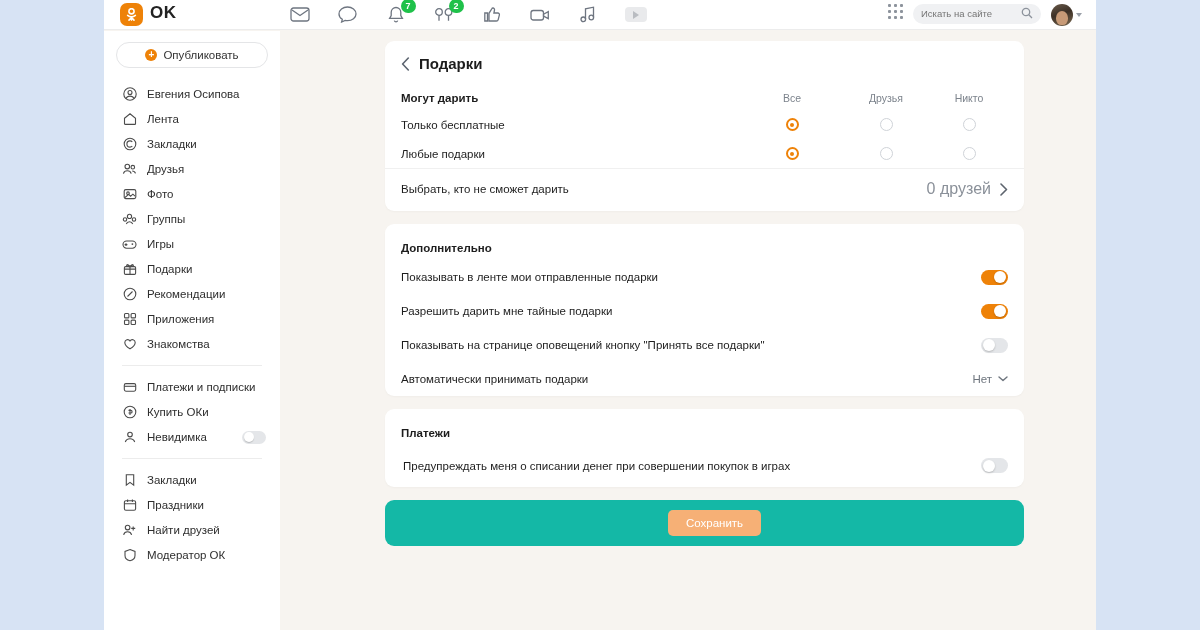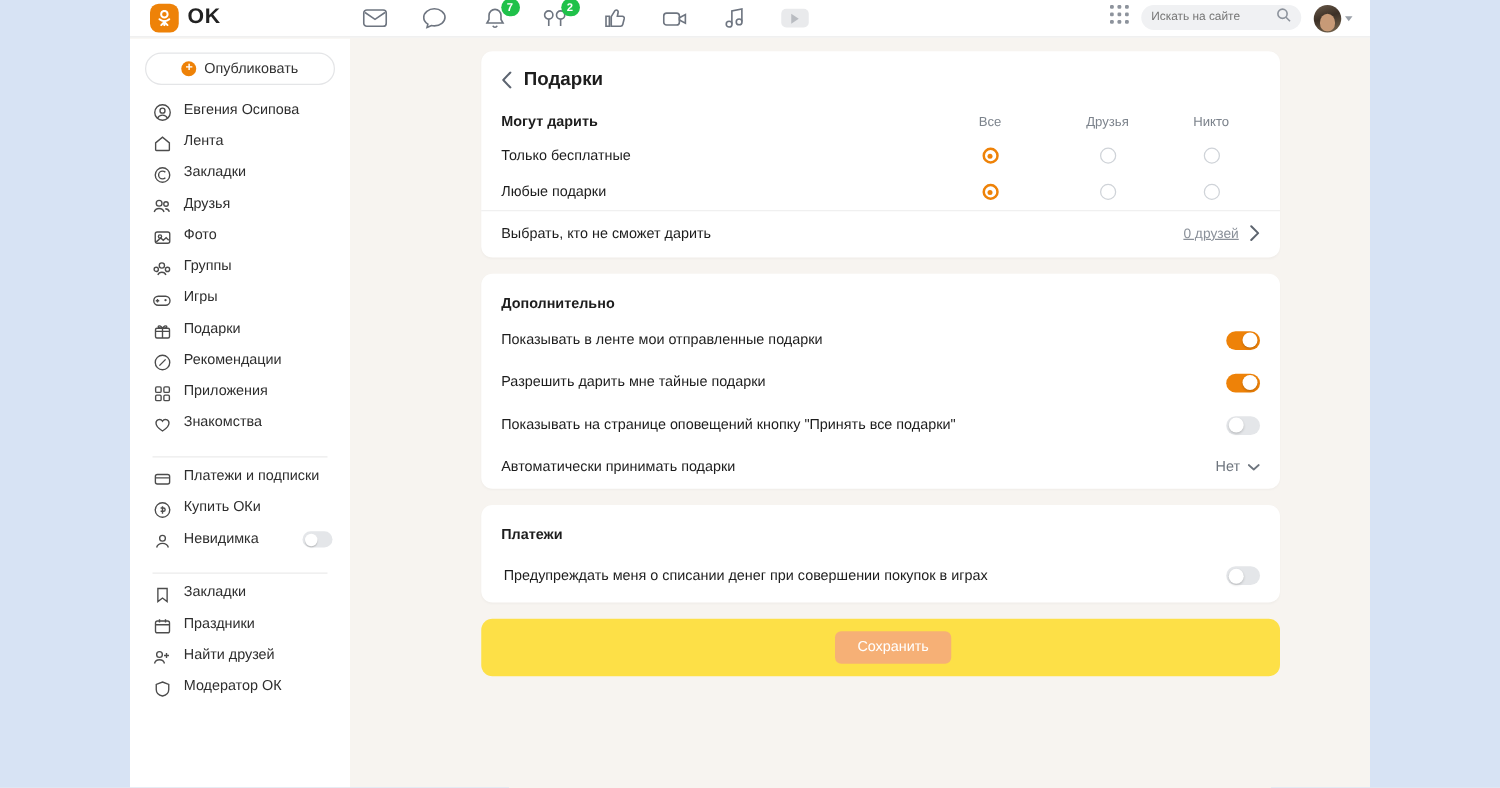--- a/index.html
+++ b/index.html
@@ -120,21 +120,21 @@
     font-size: 11.5px; color: #333; cursor: pointer;
     background: #fff;
   }
   .plus-circle {
     width: 12px; height: 12px; border-radius: 50%;
     background: #ee8208; color: #fff; font-size: 10px; line-height: 11px;
     text-align: center; font-weight: bold;
   }
   .menu { padding: 0 0 0 0; }
   .menu-item {
-    height: 24px; display: flex; align-items: flex-start; gap: 10px;
+    height: 24px; display: flex; align-items: center; gap: 10px;
     padding-left: 18px; font-size: 11.5px; color: #2e2e2e; cursor: pointer;
     margin-bottom: 1px;
   }
   .menu-item .ic { width: 15px; height: 15px; color: #4c4c4c; display: flex; align-items: center; justify-content: center; }
   .menu-item .ic svg { display: block; }
   .menu-sep { height: 1px; background: #ececec; margin: 9px 18px 9px 18px; }
   .mini-toggle {
     margin-left: auto; margin-right: 14px;
     width: 24px; height: 13px; border-radius: 7px;
     background: #e4e6e9; position: relative;
@@ -198,21 +198,21 @@
   }
   .spacer { flex: 1; }
 
   .row-link {
     display: flex; align-items: center;
     padding: 11px 16px 13px 16px;
     border-top: 1px solid #f0f0f0;
     cursor: pointer;
   }
   .row-link .label { font-size: 11.5px; color: #1d1d1d; }
-  .row-link .value { font-size: 11px; color: #8a9099; margin-left: auto; margin-right: 9px; text-decoration: underline; }
+  .row-link .value { font-size: 16px; color: #8a9099; margin-left: auto; margin-right: 9px; }
   .chev { color: #5d646e; display: flex; }
 
   .block-head {
     padding: 14px 16px 4px 16px;
   }
   .opt-row {
     display: flex; align-items: center;
     padding: 9px 16px 9px 16px;
     min-height: 34px;
   }
@@ -229,21 +229,21 @@
     box-shadow: 0 1px 2px rgba(0,0,0,.2);
     transition: left .15s;
   }
   .toggle.on { background: #ee8208; }
   .toggle.on::after { left: 13px; }
   .select-val {
     margin-left: auto; display: flex; align-items: center; gap: 6px;
     font-size: 11.5px; color: #6e757e; cursor: pointer;
   }
   .save-card {
-    background: #fde047; border-radius: 9px;
+    background: #14b8a6; border-radius: 9px;
     height: 46px; display: flex; align-items: center; justify-content: center; padding-left: 20px;
   }
   .save-btn {
     background: #f6b076; color: #fff;
     font-size: 11.5px;
     border: 0; border-radius: 5px;
     padding: 7px 18px;
     cursor: pointer;
     font-family: "Liberation Sans", sans-serif;
   }

